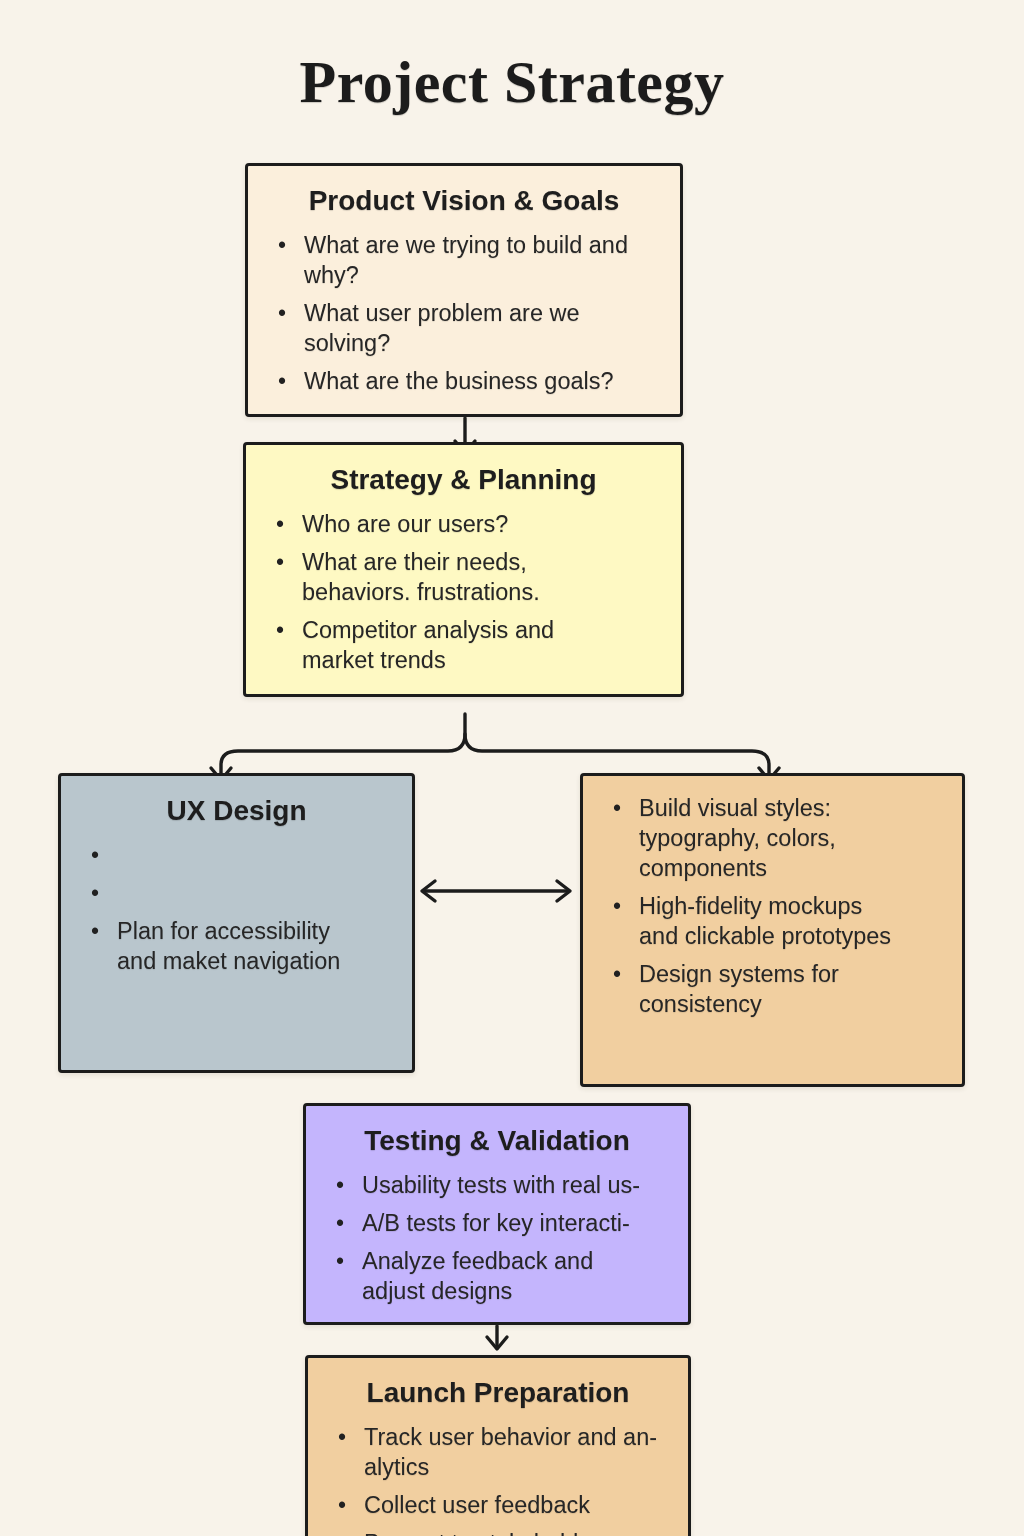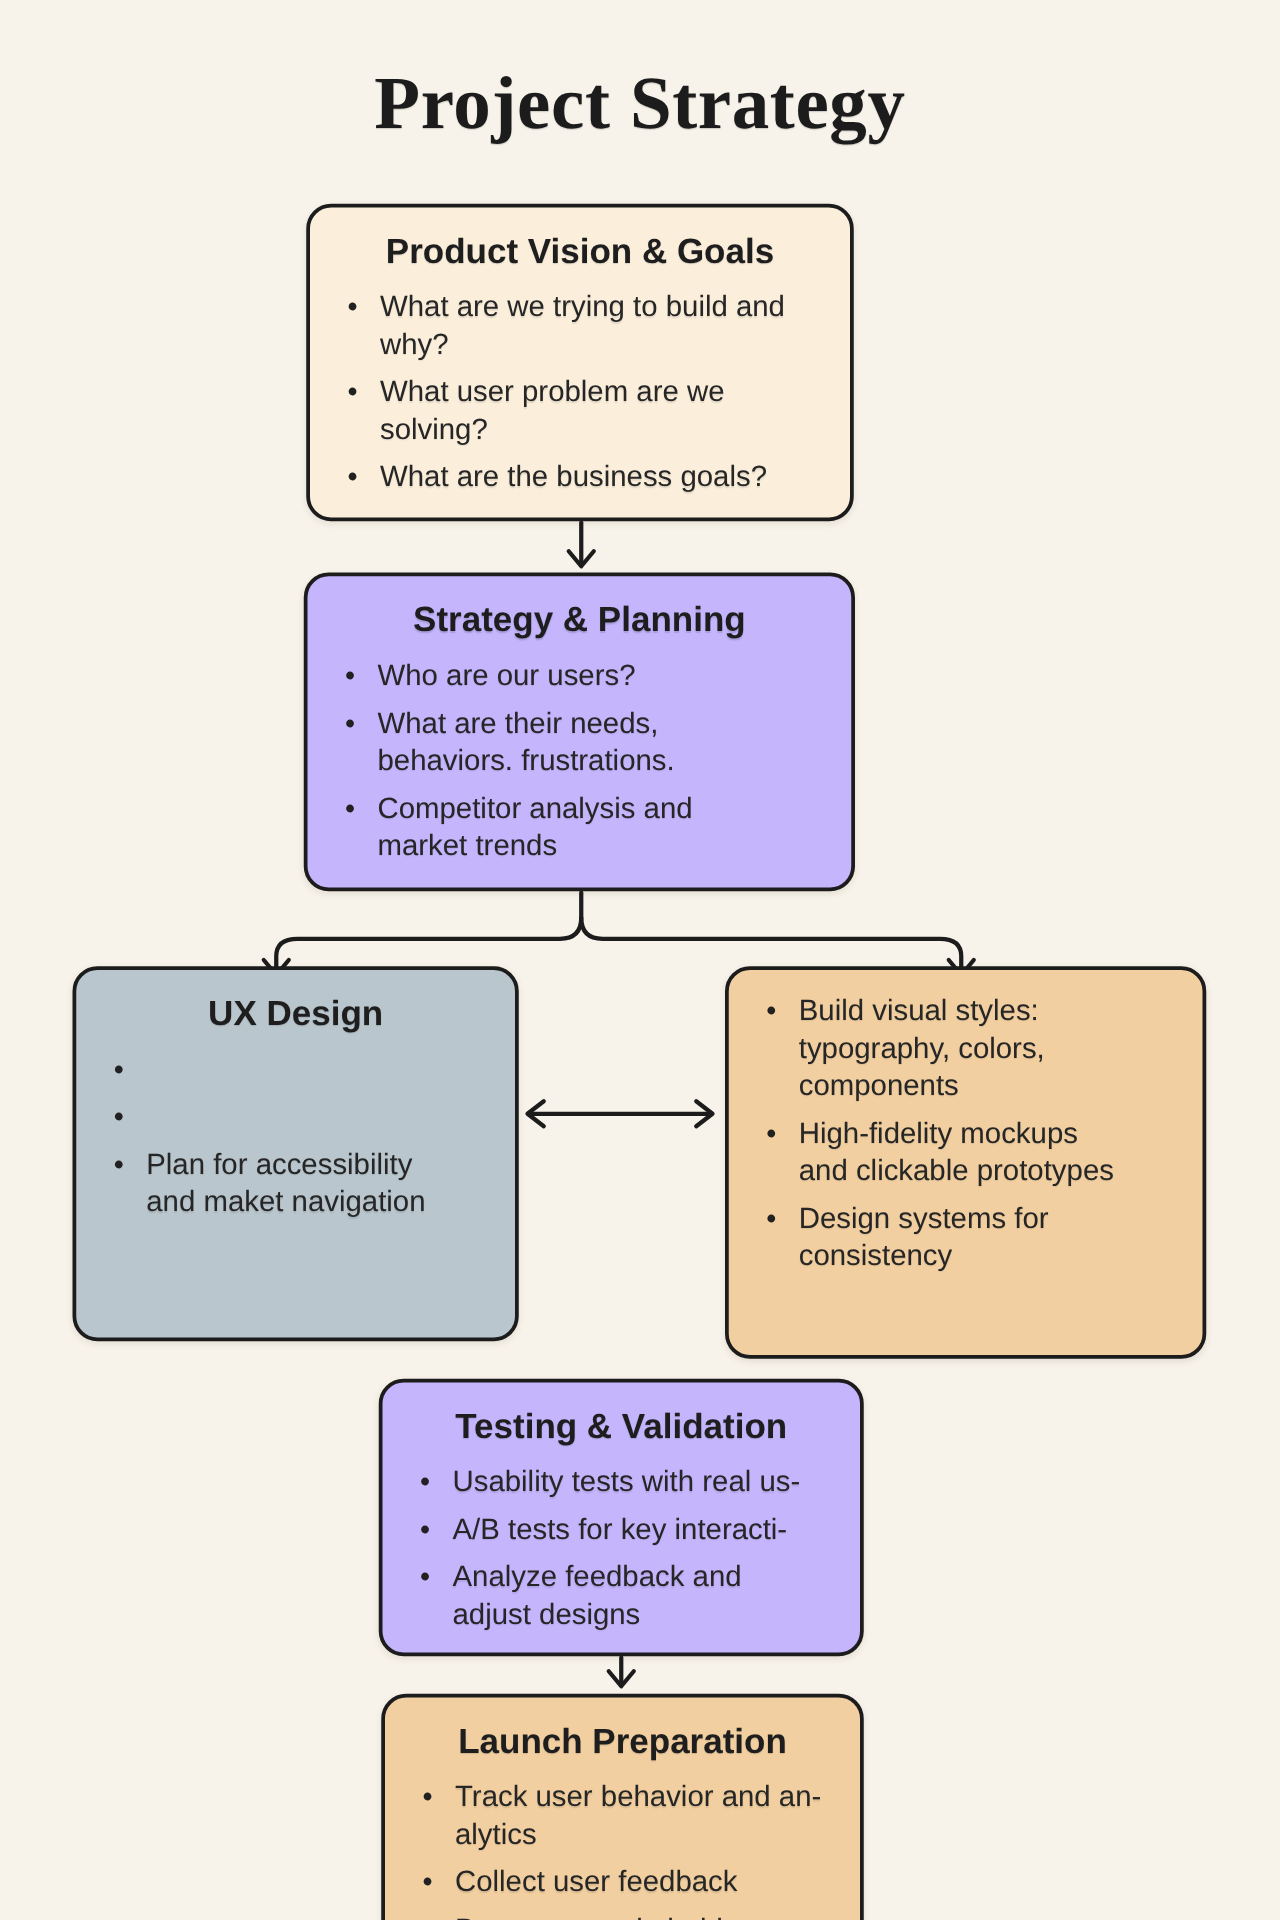--- a/index.html
+++ b/index.html
@@ -22,21 +22,21 @@
     font-weight: 700;
     font-size: 60px;
     letter-spacing: 0.5px;
     color: #1c1c1c;
     text-shadow: 0 1px 1px rgba(0,0,0,0.18);
   }
   .node {
     position: absolute;
     box-sizing: border-box;
     border: 3px solid #1c1c1c;
-    border-radius: 20px;
+    border-radius: 4px;
     padding: 17px 24px 16px 24px;
     box-shadow: 0 2px 5px rgba(60,45,20,0.10);
     z-index: 2;
   }
   .node-title {
     font-size: 28px;
     font-weight: 700;
     text-align: center;
     color: #1e1e1e;
     margin: 2px 0 13px 0;
@@ -61,21 +61,21 @@
   .bullet-text {
     flex: 1 1 auto;
     font-size: 23.5px;
     line-height: 30px;
     white-space: pre-line;
     color: #262626;
     text-shadow: 0 1px 1px rgba(0,0,0,0.10);
   }
   
   .n-vision   { left: 245px; top: 163px; width: 438px; height: 254px; background: #fbefdc; }
-  .n-strategy { left: 243px; top: 458px; width: 441px; height: 255px; background: #c4b5fd; }
+  .n-strategy { left: 243px; top: 442px; width: 441px; height: 255px; background: #fef9c3; }
   .n-ux       { left: 58px;  top: 773px; width: 357px; height: 300px; background: #b9c6cd; }
   .n-ui       { left: 580px; top: 773px; width: 385px; height: 314px; background: #f1cfa0; }
   .n-testing  { left: 303px; top: 1103px; width: 388px; height: 222px; background: #c4b5fd; }
   .n-launch   { left: 305px; top: 1355px; width: 386px; height: 245px; background: #f1cfa0; }
   .arrows {
     position: absolute;
     left: 0; top: 0;
     width: 1024px; height: 1536px;
     z-index: 1;
     pointer-events: none;

